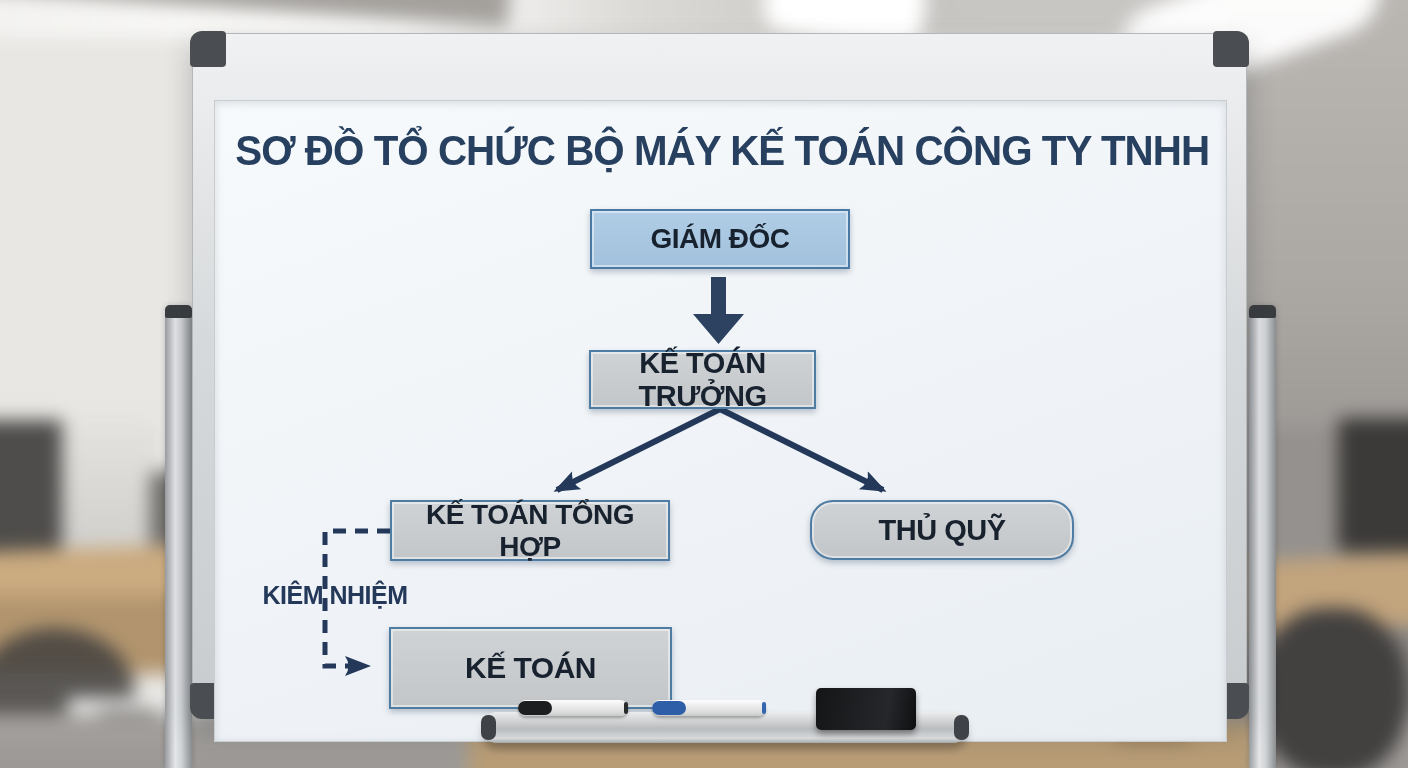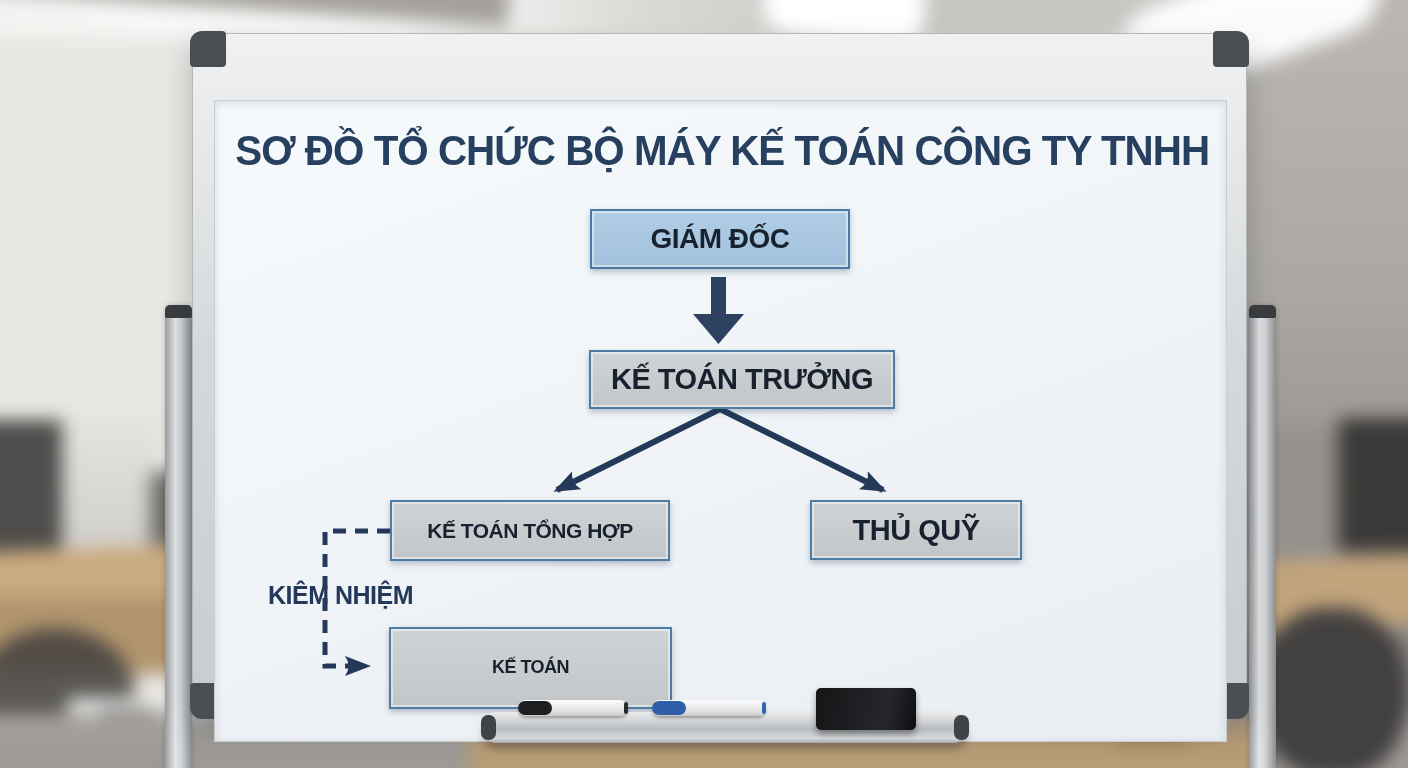--- a/index.html
+++ b/index.html
@@ -72,26 +72,26 @@
 
   .connectors { position:absolute; left:0; top:0; width:1013px; height:642px; pointer-events:none; }
 
   .node { position:absolute; display:flex; align-items:center; justify-content:center;
           text-align:center; font-weight:bold; color:#18222f; letter-spacing:-0.5px;
           border:2px solid #4f7ca3;
           box-shadow:0 3px 6px rgba(30,50,80,.28), inset 0 0 0 2px rgba(255,255,255,.45); }
   .node-director { left:375px; top:108px; width:260px; height:60px; font-size:28px;
                    background:linear-gradient(180deg,#b1cde6 0%,#a2c1dc 100%); border-color:#4a7aa3; }
   .node-gray { background:linear-gradient(180deg,#d0d3d6 0%,#c3c6c9 100%); }
-  .node-chief    { left:374px; top:249px; width:306px; height:59px; font-size:29px; }
-  .node-general  { left:175px; top:399px; width:280px; height:61px; font-size:21px; }
-  .node-cashier  { left:595px; top:399px; width:212px; height:60px; font-size:29px; }
-  .node-tax      { left:174px; top:526px; width:283px; height:82px; font-size:18px; line-height:1.2;
+  .node-chief    { left:374px; top:249px; width:227px; height:59px; font-size:29px; }
+  .node-general  { left:175px; top:399px; width:280px; height:61px; font-size:28px; }
+  .node-cashier  { left:595px; top:399px; width:264px; height:60px; font-size:29px;border-radius:23px; }
+  .node-tax      { left:174px; top:526px; width:283px; height:82px; font-size:30px; line-height:1.2;
                    flex-direction:column; }
-  .kiemnhiem-label { position:absolute; left:42px; top:480px; width:156px; text-align:right;
+  .kiemnhiem-label { position:absolute; left:42px; top:480px; width:156px; text-align:center;
                      font-size:25px; font-weight:bold; letter-spacing:-0.5px; color:#24395a; }
 
   
   .tray { position:absolute; left:483px; top:712px; width:484px; height:31px;
           background:linear-gradient(180deg,#eceded 0%,#b9bcbf 55%,#d7d9db 85%,#a5a8ab 100%);
           border-radius:14px; box-shadow:0 6px 9px rgba(0,0,0,.28); }
   .tray::before, .tray::after { content:""; position:absolute; top:3px; width:15px; height:25px;
           background:#3f4246; border-radius:7px; }
   .tray::before { left:-2px; } .tray::after { right:-2px; }
   .eraser { position:absolute; left:816px; top:688px; width:100px; height:42px;

